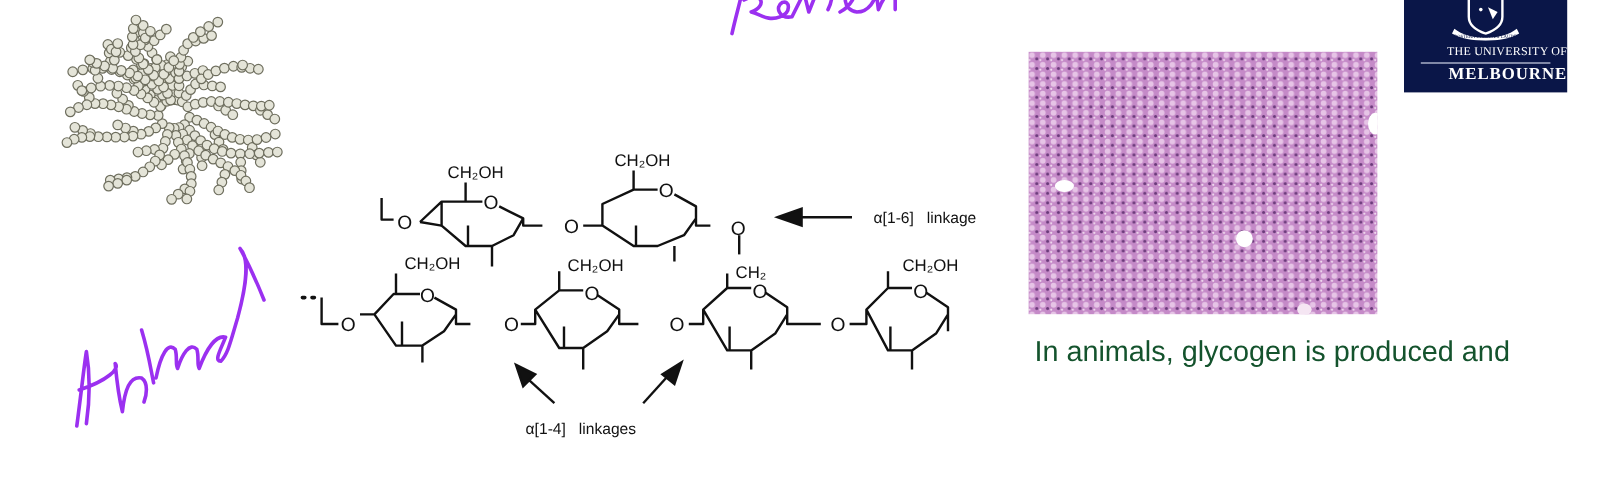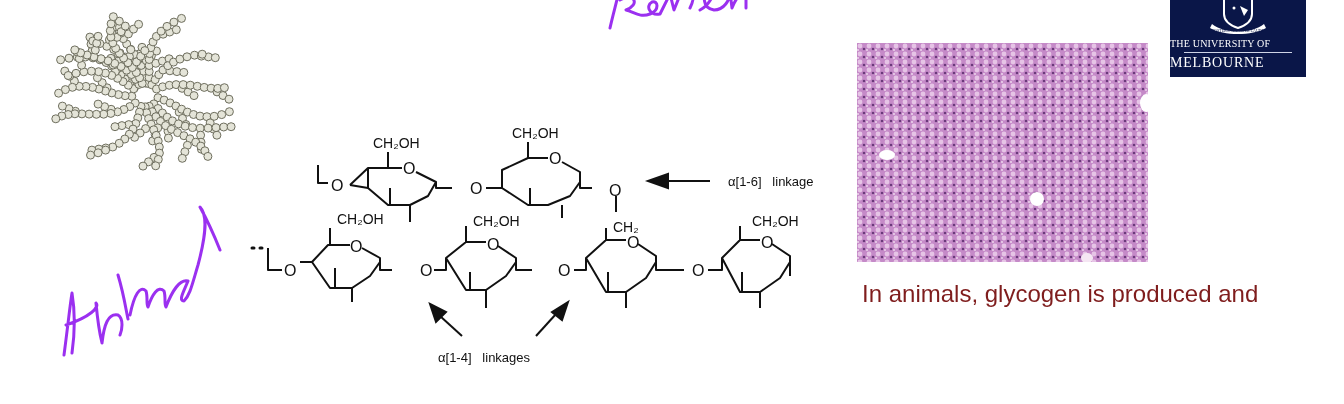--- a/index.html
+++ b/index.html
@@ -8,37 +8,37 @@
     background: #ffffff;
     font-family: "Liberation Sans", sans-serif;
   }
   .abs { position: absolute; }
   .glycogen-branches { left: 0; top: 0; width: 290px; height: 205px; }
   .handwriting-top { left: 590px; top: -20px; width: 320px; height: 50px; }
   .handwriting-animals { left: 60px; top: 195px; width: 180px; height: 195px; }
   .logo {
     left: 1170px; top: 0; width: 136px; height: 77px;
     background: #0a1648;
-    color: #fff; text-align: left;
+    color: #fff; text-align: right;
   }
   .logo .crest { position: absolute; left: 36px; top: 0; width: 64px; height: 34px; }
   .logo .uni-of {
     position: absolute; left: 0; right: 0; top: 38px;
     font-family: "Liberation Serif", serif; font-size: 10px; letter-spacing: 0.2px;
   }
   .logo .rule { position: absolute; left: 14px; right: 14px; top: 52px; height: 1px; background: #cfd4e6; }
   .logo .melb {
     position: absolute; left: 0; right: 0; top: 55px;
-    font-family: "Liberation Serif", serif; font-size: 14px; font-weight: normal; letter-spacing: 0.8px;
+    font-family: "Liberation Serif", serif; font-size: 14px; font-weight: bold; letter-spacing: 0.8px;
   }
   .structure { left: 250px; top: 90px; width: 600px; height: 290px; }
   .liver-image { left: 857px; top: 43px; width: 291px; height: 219px; }
   .caption {
     left: 862px; top: 278px; width: 482px;
-    font-size: 24px; line-height: 31px; color: #7f1d1d;
+    font-size: 24px; line-height: 31px; color: #14532d;
   }
 </style>
 </head>
 <body>
 
 <svg class="abs glycogen-branches" viewBox="0 0 290 205">
   <defs>
     <g id="bead">
         <circle r="4" fill="#e4e4d8" stroke="#6e6e5e" stroke-width="1"></circle>
       </g>

